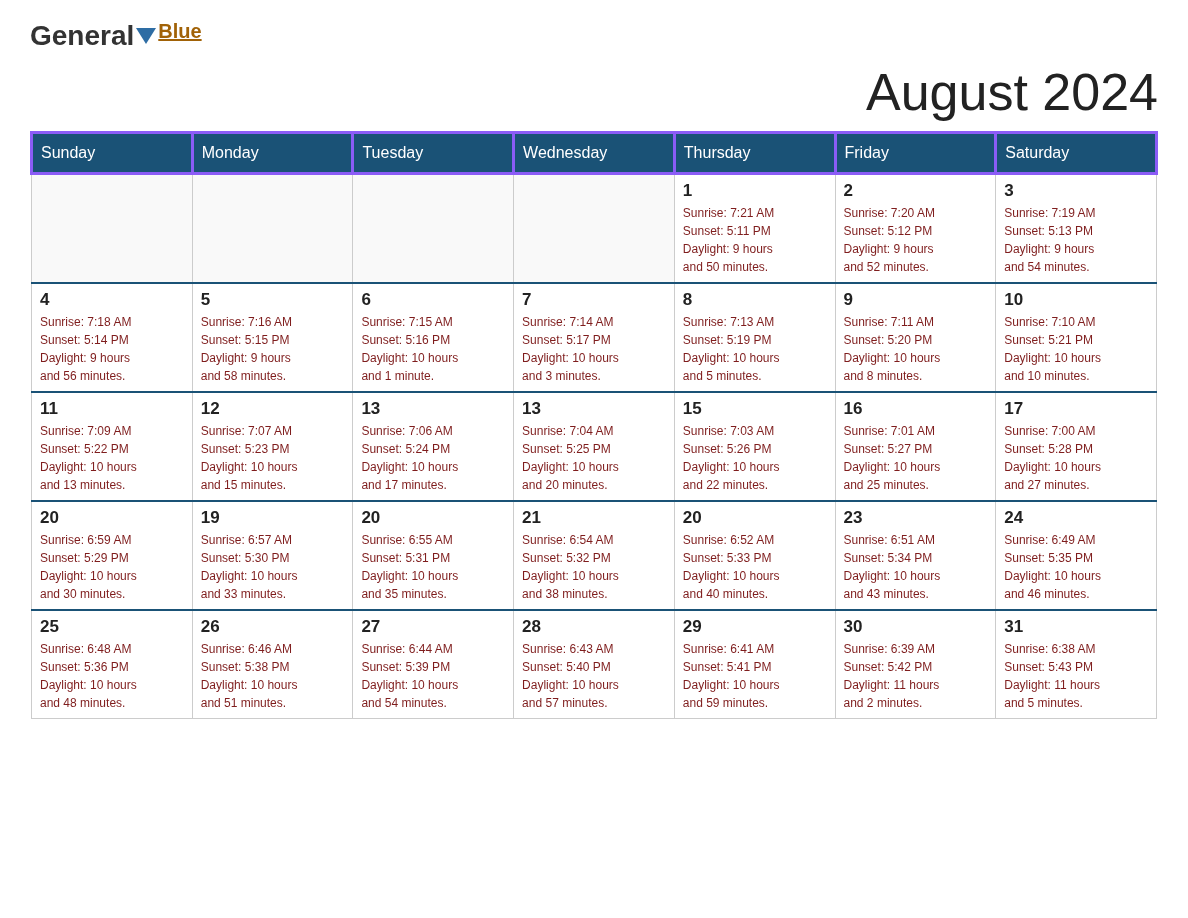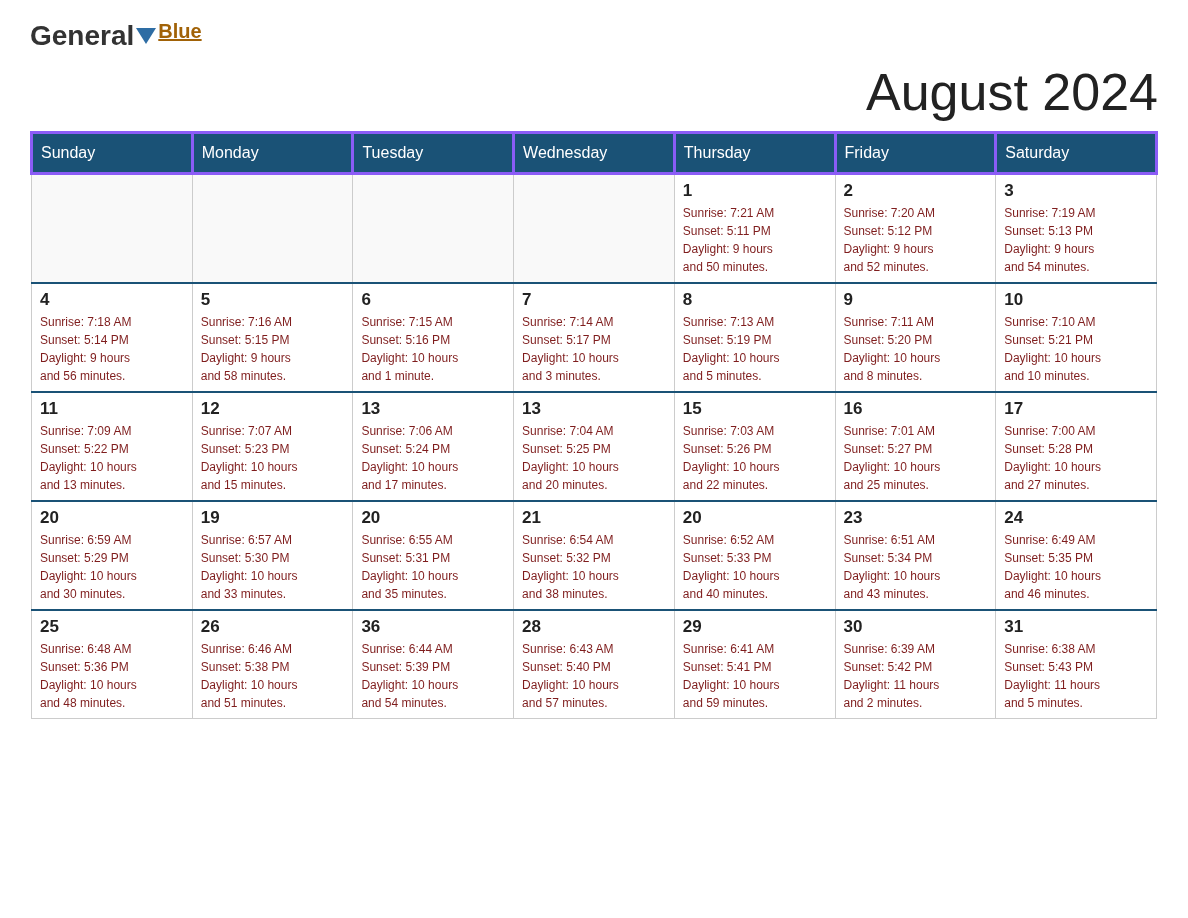--- a/index.html
+++ b/index.html
@@ -242,21 +242,21 @@
       <tr>
         <td>
           <span class="day-number">25</span>
           <div class="day-info">Sunrise: 6:48 AM<br>Sunset: 5:36 PM<br>Daylight: 10 hours<br>and 48 minutes.</div>
         </td>
         <td>
           <span class="day-number">26</span>
           <div class="day-info">Sunrise: 6:46 AM<br>Sunset: 5:38 PM<br>Daylight: 10 hours<br>and 51 minutes.</div>
         </td>
         <td>
-          <span class="day-number">36</span>
+          <span class="day-number">27</span>
           <div class="day-info">Sunrise: 6:44 AM<br>Sunset: 5:39 PM<br>Daylight: 10 hours<br>and 54 minutes.</div>
         </td>
         <td>
           <span class="day-number">28</span>
           <div class="day-info">Sunrise: 6:43 AM<br>Sunset: 5:40 PM<br>Daylight: 10 hours<br>and 57 minutes.</div>
         </td>
         <td>
           <span class="day-number">29</span>
           <div class="day-info">Sunrise: 6:41 AM<br>Sunset: 5:41 PM<br>Daylight: 10 hours<br>and 59 minutes.</div>
         </td>

